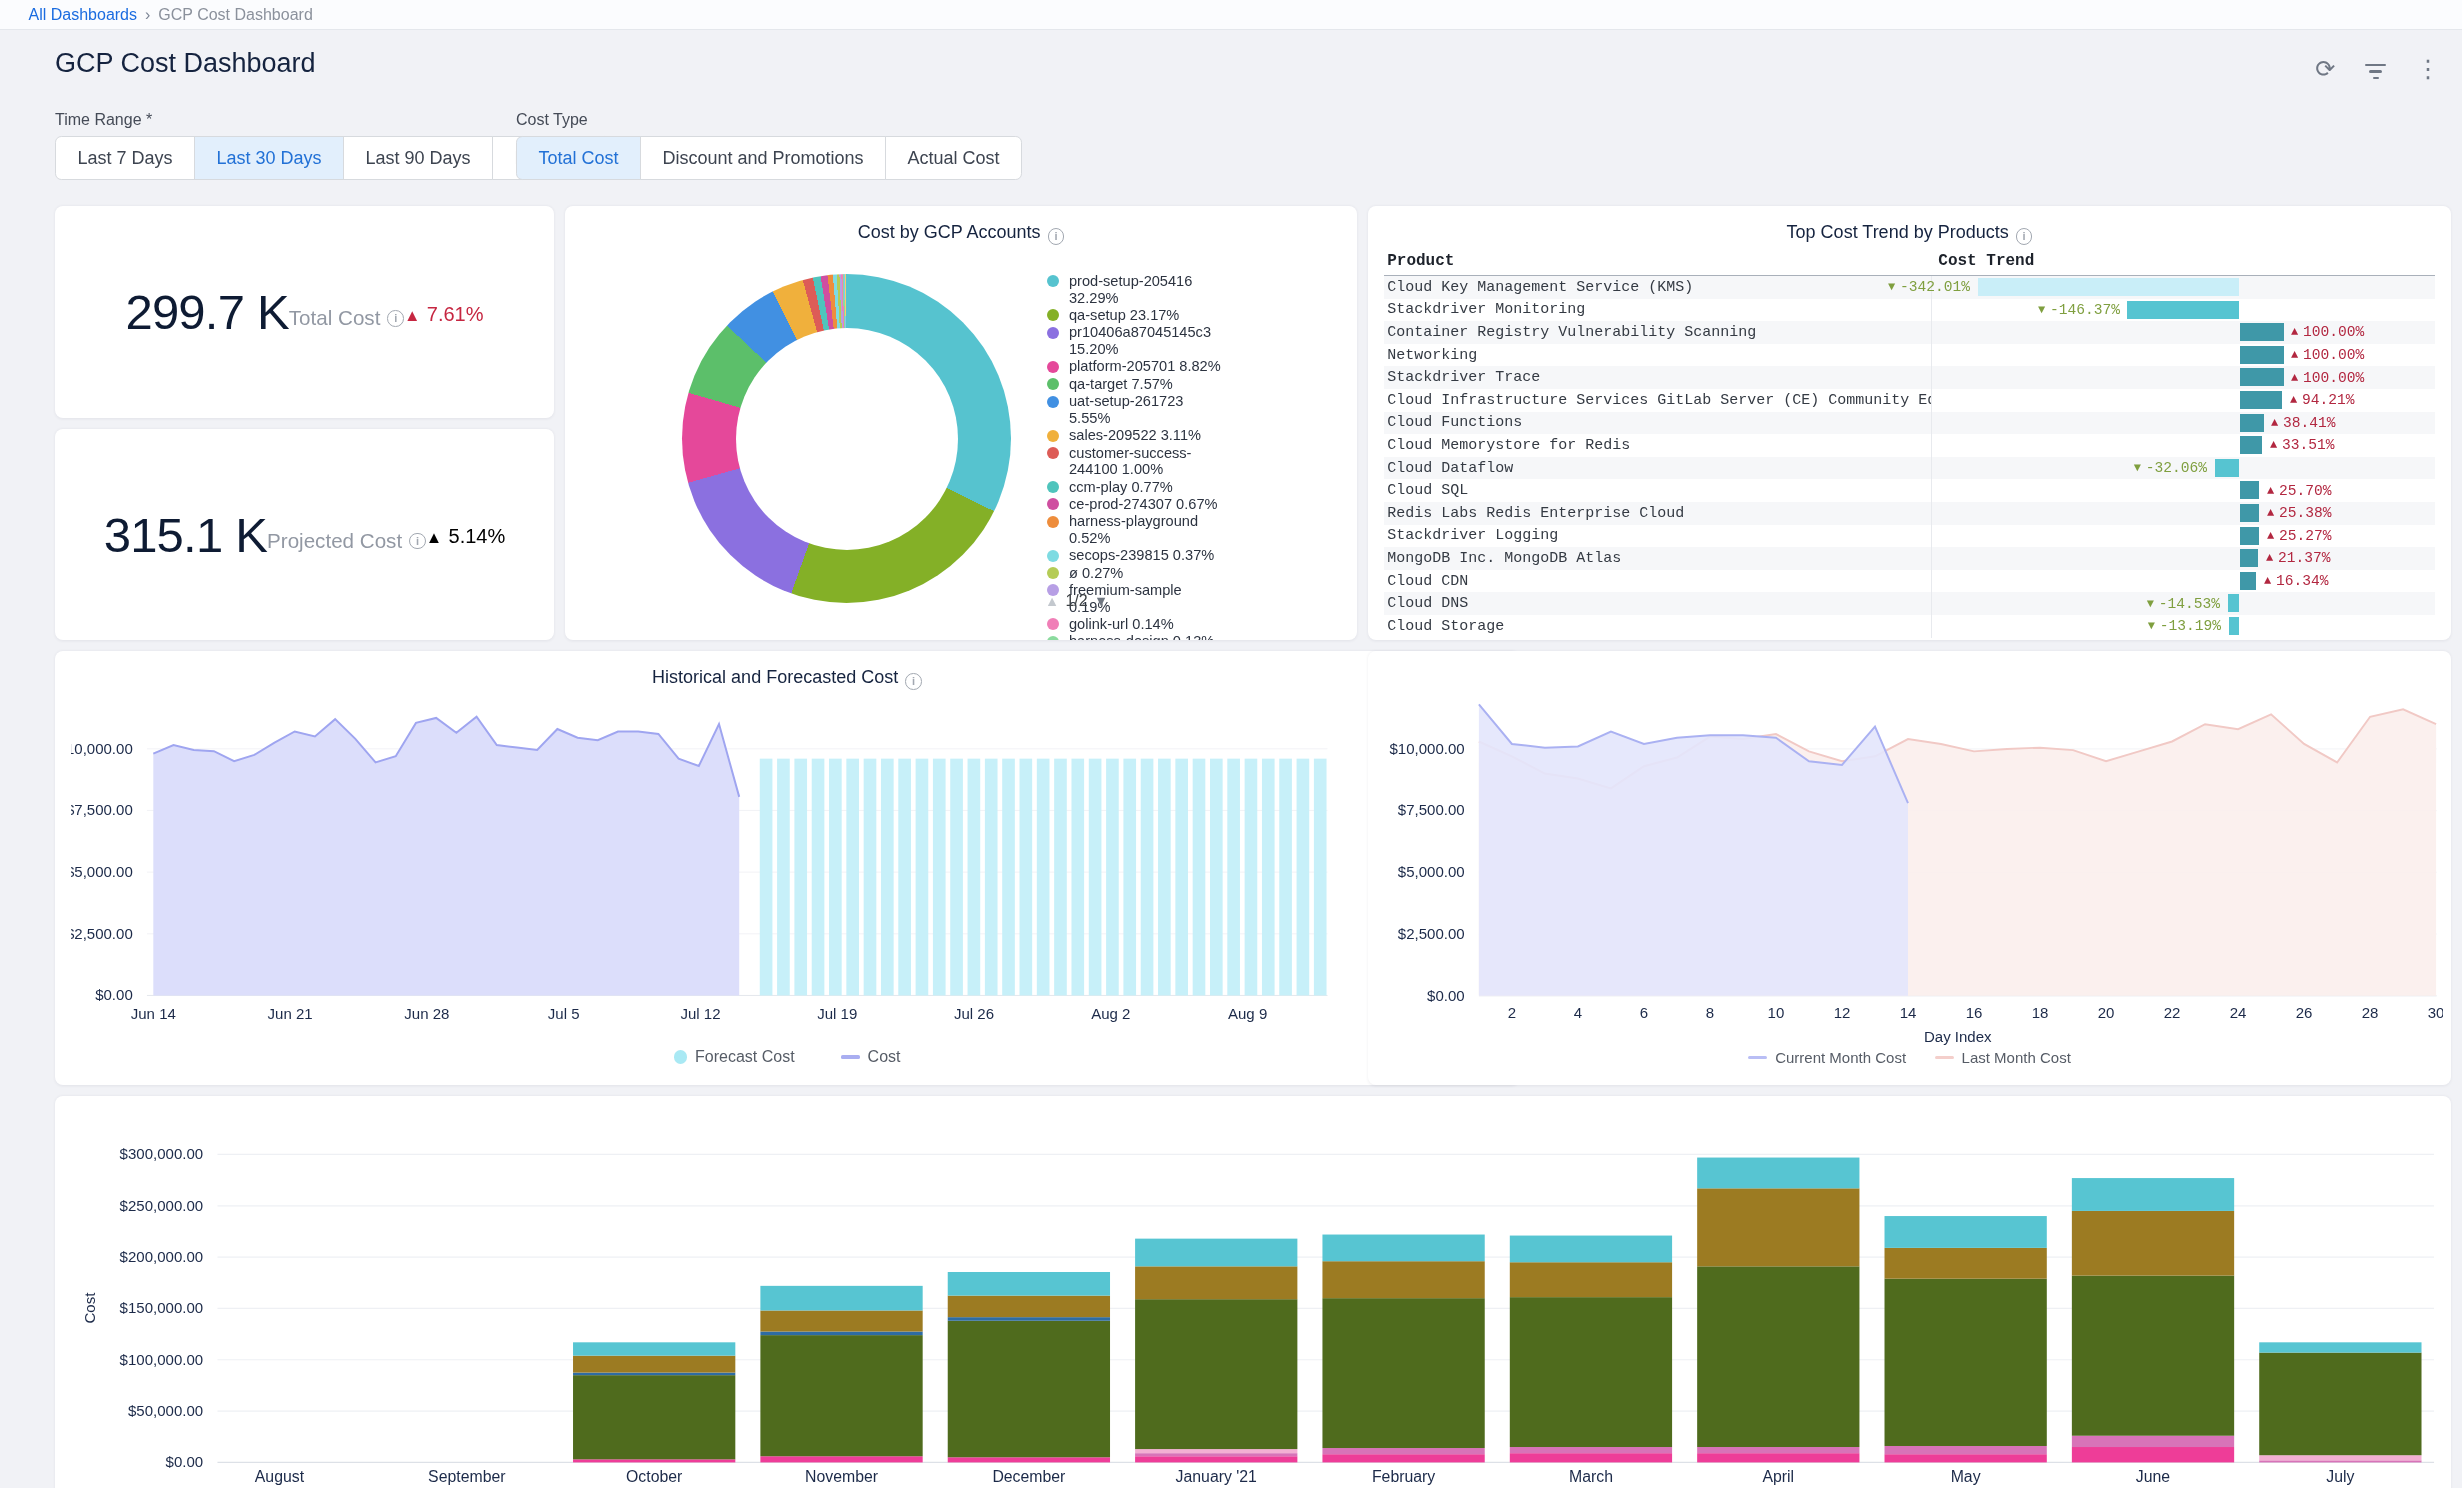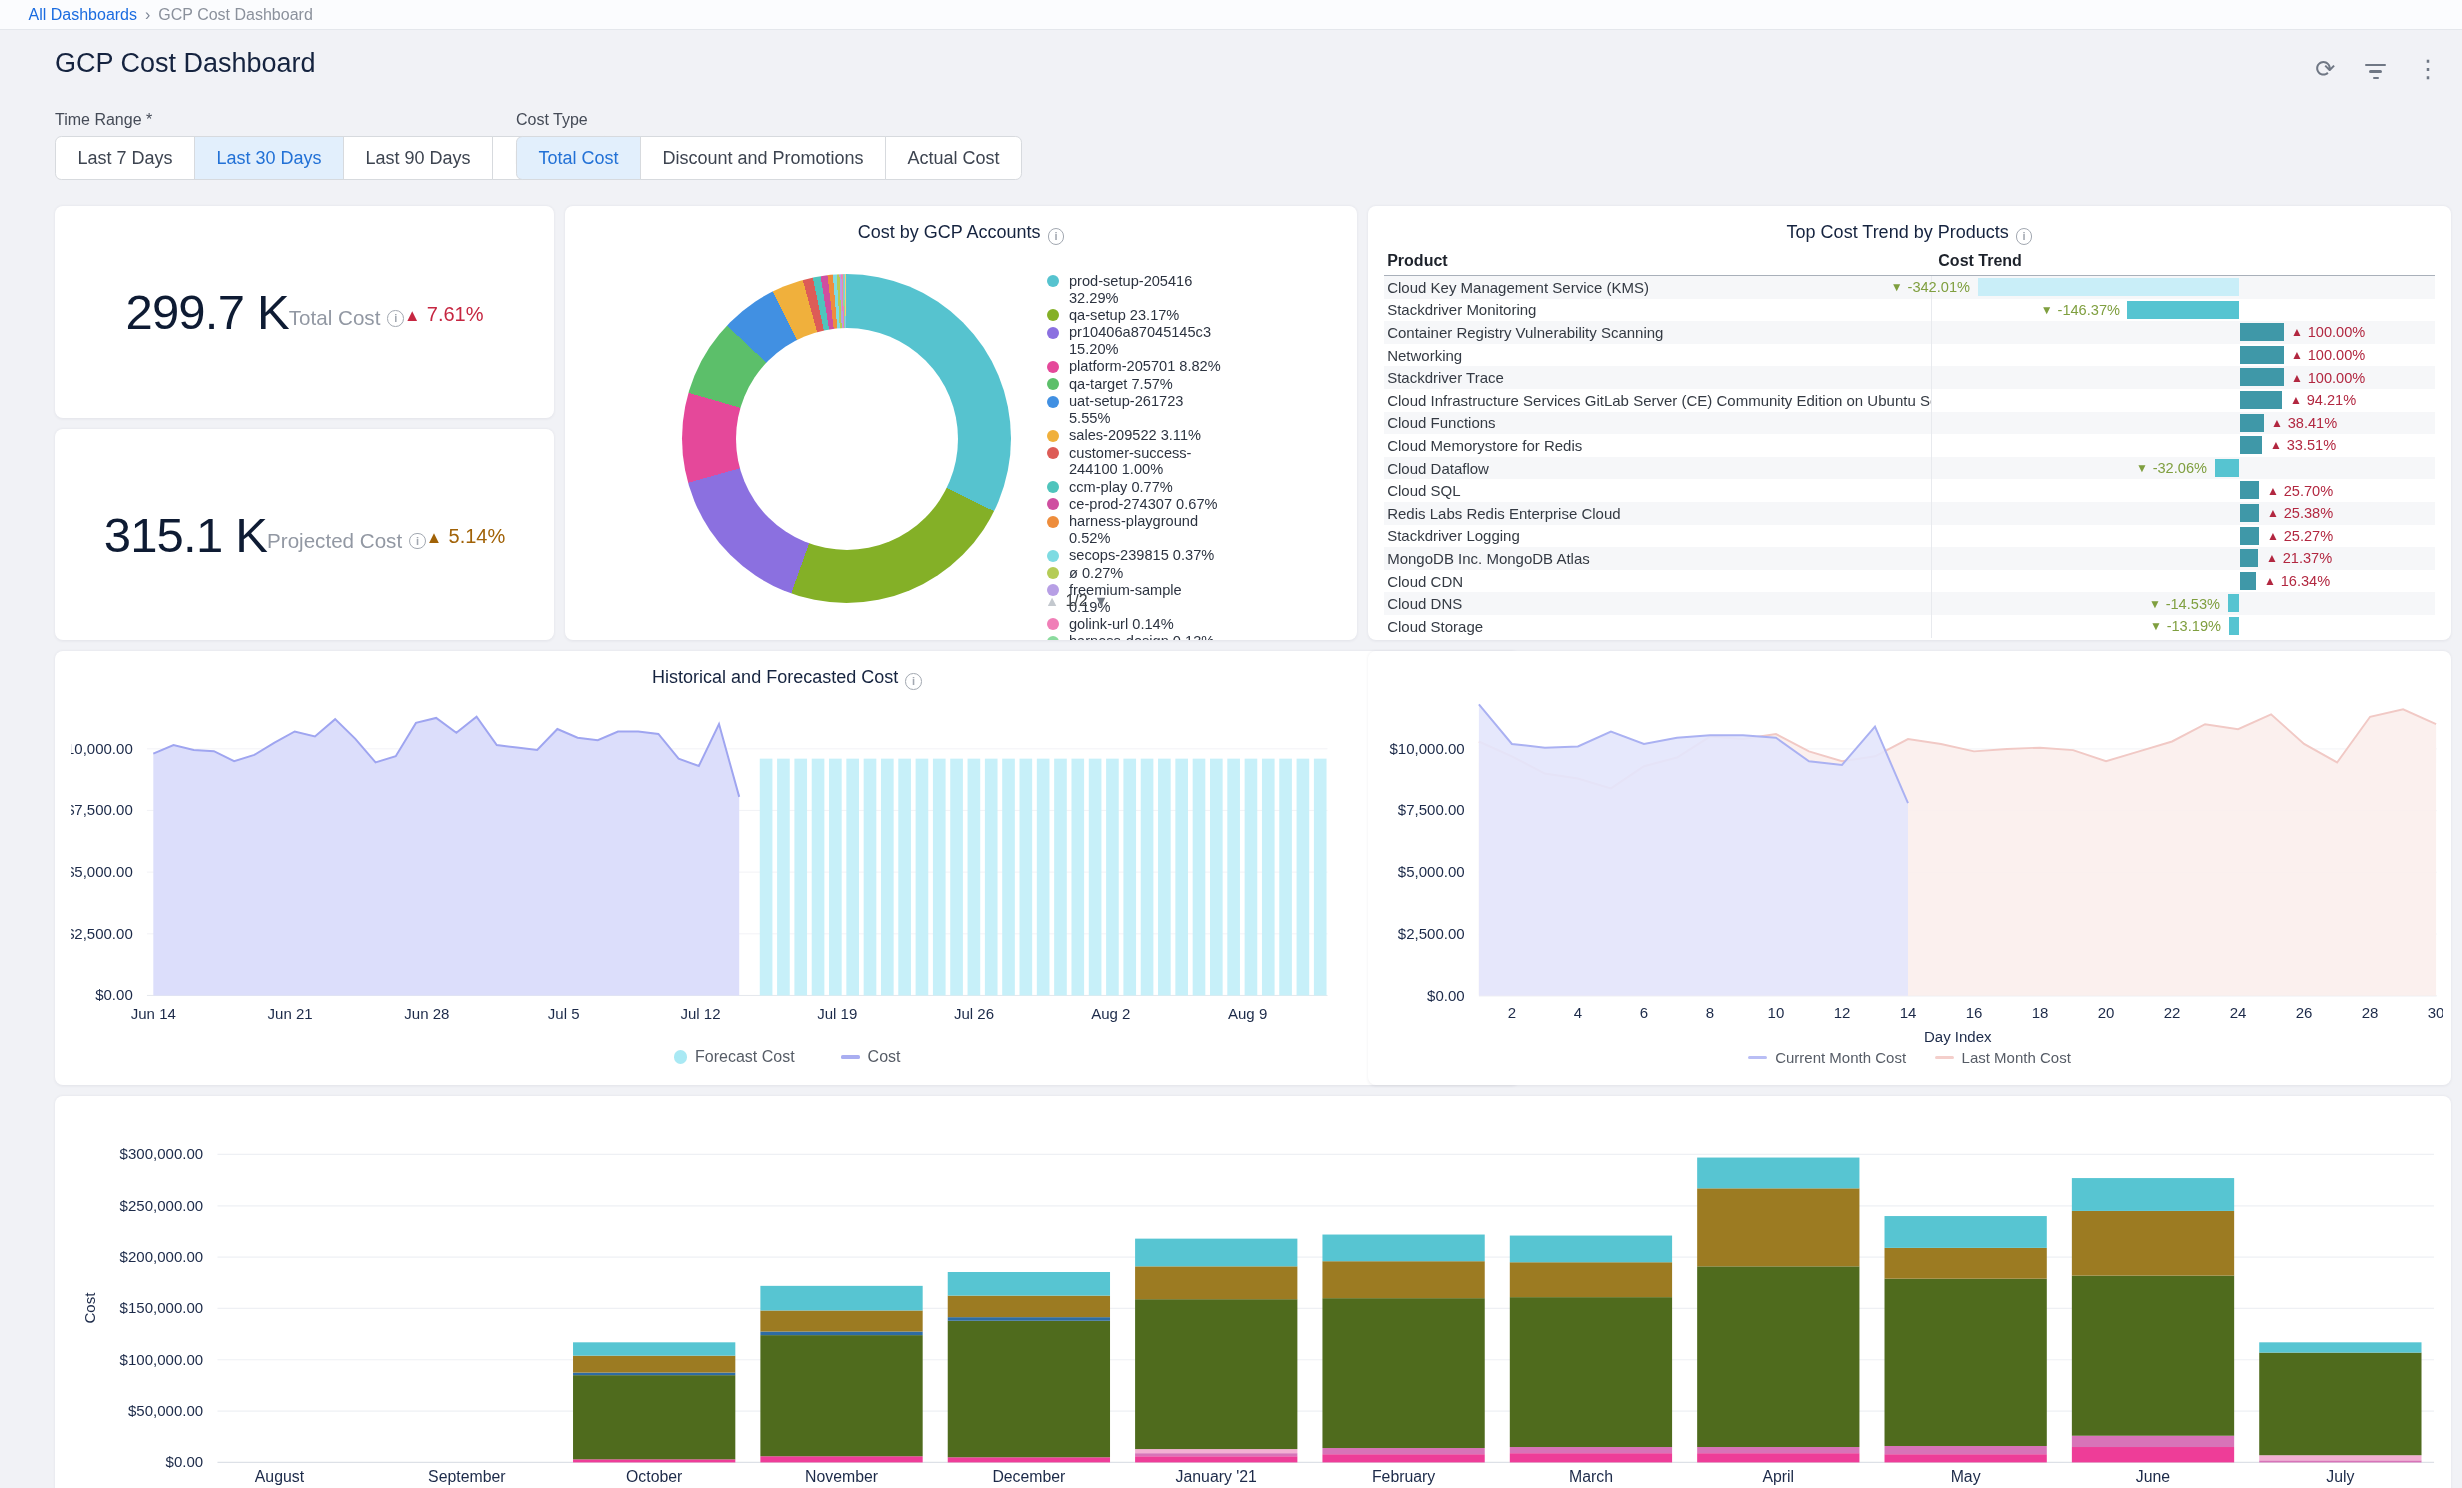--- a/index.html
+++ b/index.html
@@ -43,21 +43,21 @@
   
   .donut{position:absolute;left:117px;top:68px;width:329px;height:329px;border-radius:50%;}
   .donut-hole{position:absolute;left:171px;top:122px;width:222px;height:222px;border-radius:50%;background:#fff;}
   .dlegend{position:absolute;left:480px;top:67px;width:181px;}
   .litem{position:relative;padding-left:24px;font-size:14.6px;line-height:16.6px;color:#2c3340;margin-bottom:0.8px;}
   .ldot{position:absolute;left:1.6px;top:2.4px;width:12px;height:12px;border-radius:50%;}
   .dpage{position:absolute;left:480px;top:386px;font-size:16px;color:#3c4043;display:flex;align-items:center;gap:6.3px;}
   .pg-up{color:#c3c8ce;font-size:14.3px;cursor:pointer;}
   .pg-dn{color:#6f7680;font-size:14.3px;cursor:pointer;}
   
-  .ttable{position:absolute;left:16px;right:16px;top:46px;}
+  .ttable{position:absolute;left:16px;right:16px;top:46px;font-family:Liberation Mono, monospace;}
   .thead{display:flex;height:24px;border-bottom:1.6px solid #a9b0ba;font-size:16px;font-weight:700;color:#1d222b;}
   .th-product{width:548px;padding-left:3.2px;}
   .th-trend{padding-left:6.3px;}
   .trow{display:flex;height:22.6px;align-items:center;font-size:15px;color:#343a43;position:relative;}
   .trow.alt{background:#f6f7f9;}
   .td-product{width:548px;padding-left:3.2px;white-space:nowrap;overflow:hidden;border-right:0.8px solid #e8eaee;height:100%;display:flex;align-items:center;}
   .td-trend{position:relative;flex:1;height:100%;}
   .tbar{position:absolute;top:2px;height:18px;}
   .tlabel{position:absolute;top:0;height:100%;display:flex;align-items:center;font-size:14.6px;white-space:nowrap;}
   .tlabel .tri2{font-size:12px;margin-right:4.8px;}
@@ -122,21 +122,21 @@
       <span class="tri">▲</span><span>7.61%</span>
     </div>
   </div>
 
   <div class="card stat" style="left:55px;top:429px;width:499px;height:211px;">
     <div class="stat-value">315.1 K</div>
     <div class="stat-label">
       <span>Projected Cost</span>
       <span class="info"></span>
     </div>
-    <div class="stat-delta" id="delta1" style="color: #a16207;">
+    <div class="stat-delta" id="delta1" style="color: #000000;">
       <span class="tri">▲</span><span>5.14%</span>
     </div>
   </div>
 
   <div class="card" style="left:565px;top:206px;width:792px;height:434px;">
     <div class="card-title">
       <span>Cost by GCP Accounts</span><span class="info"></span>
     </div>
     <div class="donut" id="donut" style="background: conic-gradient(rgb(86, 195, 207) 0%, rgb(86, 195, 207) 32.29%, rgb(132, 176, 39) 32.29%, rgb(132, 176, 39) 55.46%, rgb(139, 112, 224) 55.46%, rgb(139, 112, 224) 70.66%, rgb(229, 72, 154) 70.66%, rgb(229, 72, 154) 79.48%, rgb(92, 191, 106) 79.48%, rgb(92, 191, 106) 87.05%, rgb(65, 144, 226) 87.05%, rgb(65, 144, 226) 92.6%, rgb(240, 176, 60) 92.6%, rgb(240, 176, 60) 95.71%, rgb(221, 92, 87) 95.71%, rgb(221, 92, 87) 96.71%, rgb(79, 196, 188) 96.71%, rgb(79, 196, 188) 97.48%, rgb(207, 79, 160) 97.48%, rgb(207, 79, 160) 98.15%, rgb(238, 141, 60) 98.15%, rgb(238, 141, 60) 98.67%, rgb(126, 219, 226) 98.67%, rgb(126, 219, 226) 99.04%, rgb(181, 204, 86) 99.04%, rgb(181, 204, 86) 99.31%, rgb(183, 159, 229) 99.31%, rgb(183, 159, 229) 99.5%, rgb(240, 127, 183) 99.5%, rgb(240, 127, 183) 99.64%, rgb(139, 219, 158) 99.64%, rgb(139, 219, 158) 99.77%, rgb(133, 198, 239) 99.77%, rgb(133, 198, 239) 99.87%, rgb(245, 208, 109) 99.87%, rgb(245, 208, 109) 99.93%, rgb(245, 208, 109) 99.93%, rgb(245, 208, 109) 100%);"></div>
     <div class="donut-hole"></div>

